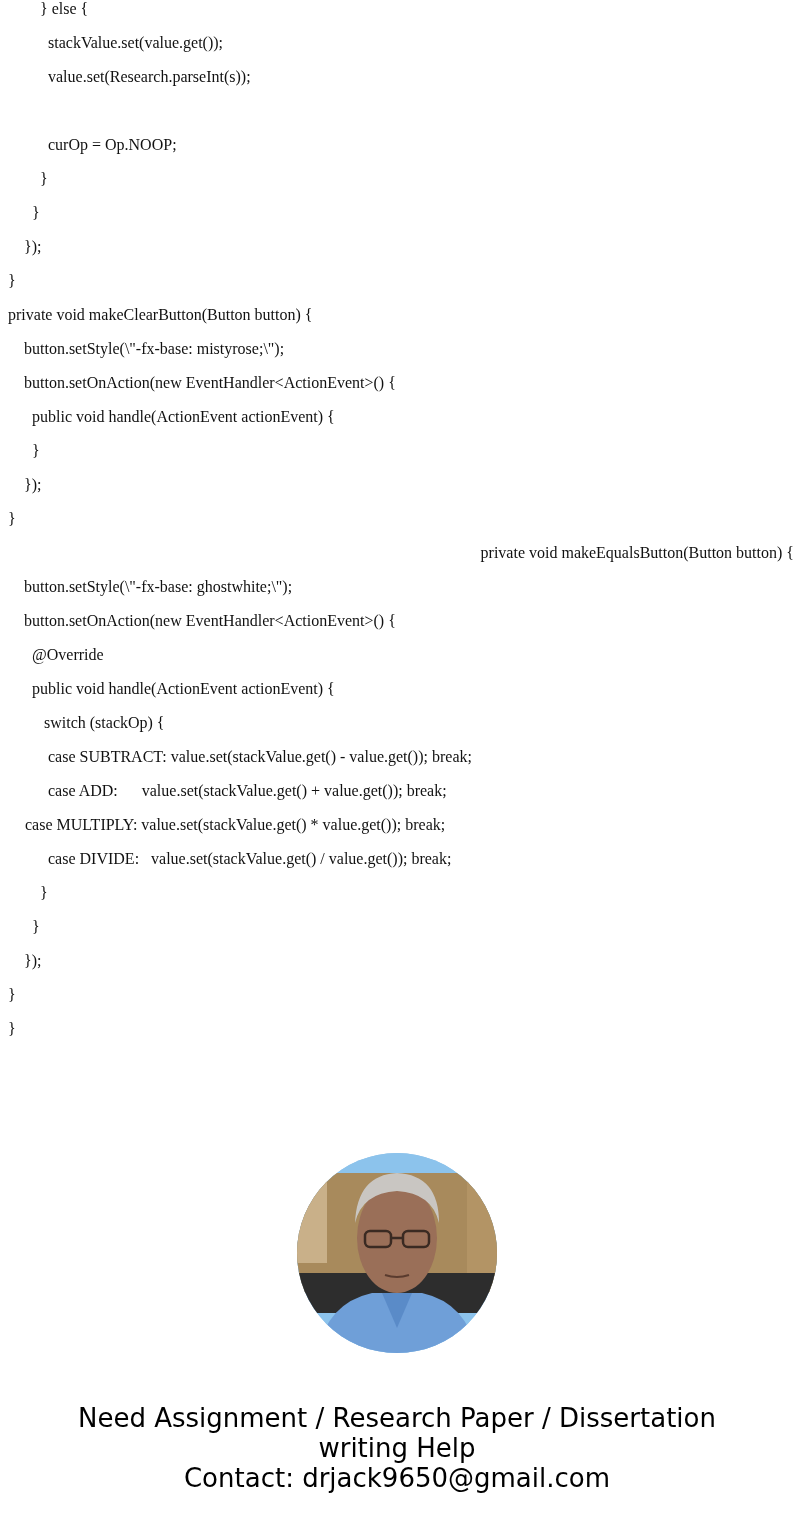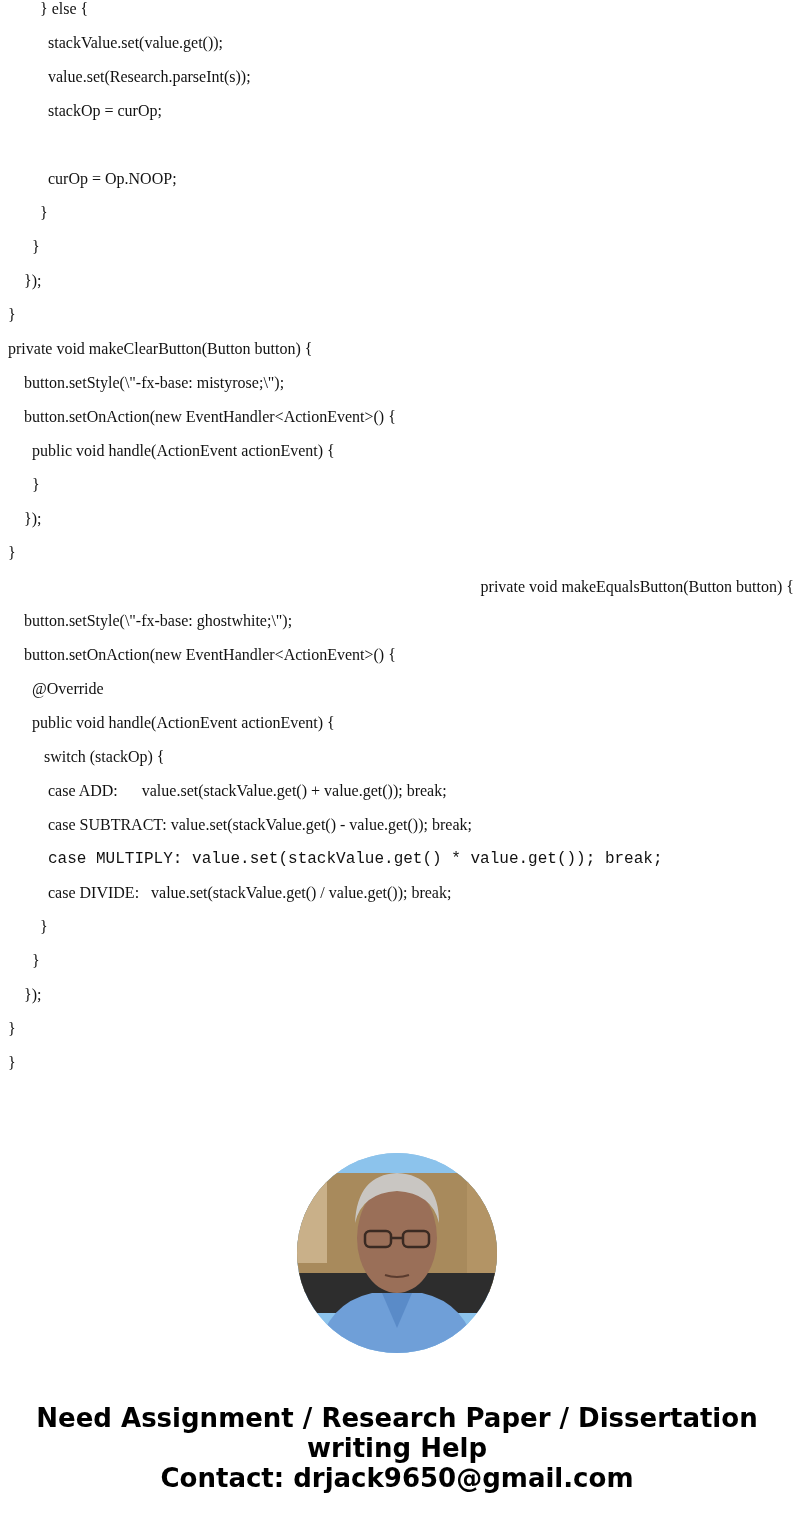--- a/index.html
+++ b/index.html
@@ -39,56 +39,55 @@
       background: #8fbfe6;
     }
     .avatar svg { display: block; }
     .cta {
       position: absolute;
       left: 0;
       top: 1403px;
       width: 794px;
       text-align: center;
       font-family: "DejaVu Sans", sans-serif;
-      font-weight: bold;
+      font-weight: normal;
       font-size: 26px;
       line-height: 30px;
       color: #000000;
     }
     .cta div { white-space: nowrap; }
   </style>
 </head>
 <body>
 
 <div class="code-block" id="code-block">
     <div class="code-line" style="padding-left: 40px;">} else {</div>
     <div class="code-line" style="padding-left: 48px;">stackValue.set(value.get());</div>
     <div class="code-line" style="padding-left: 48px;">value.set(Research.parseInt(s));</div>
-    <div class="code-line" style="padding-left: 48px;">stackOp = curOp;</div>
     <div class="code-line" style="padding-left: 48px; margin-top: 34px;">curOp = Op.NOOP;</div>
     <div class="code-line" style="padding-left: 40px;">}</div>
     <div class="code-line" style="padding-left: 32px;">}</div>
     <div class="code-line" style="padding-left: 24px;">});</div>
     <div class="code-line" style="padding-left: 8px;">}</div>
     <div class="code-line" style="padding-left: 8px;">private void makeClearButton(Button button) {</div>
     <div class="code-line" style="padding-left: 24px;">button.setStyle(\"-fx-base: mistyrose;\");</div>
     <div class="code-line" style="padding-left: 24px;">button.setOnAction(new EventHandler&lt;ActionEvent&gt;() {</div>
     <div class="code-line" style="padding-left: 32px;">public void handle(ActionEvent actionEvent) {</div>
     <div class="code-line" style="padding-left: 32px;">}</div>
     <div class="code-line" style="padding-left: 24px;">});</div>
     <div class="code-line" style="padding-left: 8px;">}</div>
     <div class="code-line" style="padding-left: 8px; text-align: right;">private void makeEqualsButton(Button button) {</div>
     <div class="code-line" style="padding-left: 24px;">button.setStyle(\"-fx-base: ghostwhite;\");</div>
     <div class="code-line" style="padding-left: 24px;">button.setOnAction(new EventHandler&lt;ActionEvent&gt;() {</div>
     <div class="code-line" style="padding-left: 32px;">@Override</div>
     <div class="code-line" style="padding-left: 32px;">public void handle(ActionEvent actionEvent) {</div>
     <div class="code-line" style="padding-left: 44px;">switch (stackOp) {</div>
+    <div class="code-line" style="padding-left: 48px;">case SUBTRACT: value.set(stackValue.get() - value.get()); break;</div>
     <div class="code-line" style="padding-left: 48px;">case ADD:      value.set(stackValue.get() + value.get()); break;</div>
-    <div class="code-line" style="padding-left: 48px;">case SUBTRACT: value.set(stackValue.get() - value.get()); break;</div>
-    <div class="code-line" style="padding-left: 48px; font-family: Liberation Mono, monospace;">case MULTIPLY: value.set(stackValue.get() * value.get()); break;</div>
+    <div class="code-line" style="padding-left: 25px;">case MULTIPLY: value.set(stackValue.get() * value.get()); break;</div>
     <div class="code-line" style="padding-left: 48px;">case DIVIDE:   value.set(stackValue.get() / value.get()); break;</div>
     <div class="code-line" style="padding-left: 40px;">}</div>
     <div class="code-line" style="padding-left: 32px;">}</div>
     <div class="code-line" style="padding-left: 24px;">});</div>
     <div class="code-line" style="padding-left: 8px;">}</div>
     <div class="code-line" style="padding-left: 8px;">}</div>
   </div>
 
 <div class="avatar">
   <svg width="200" height="200" viewBox="0 0 200 200">

